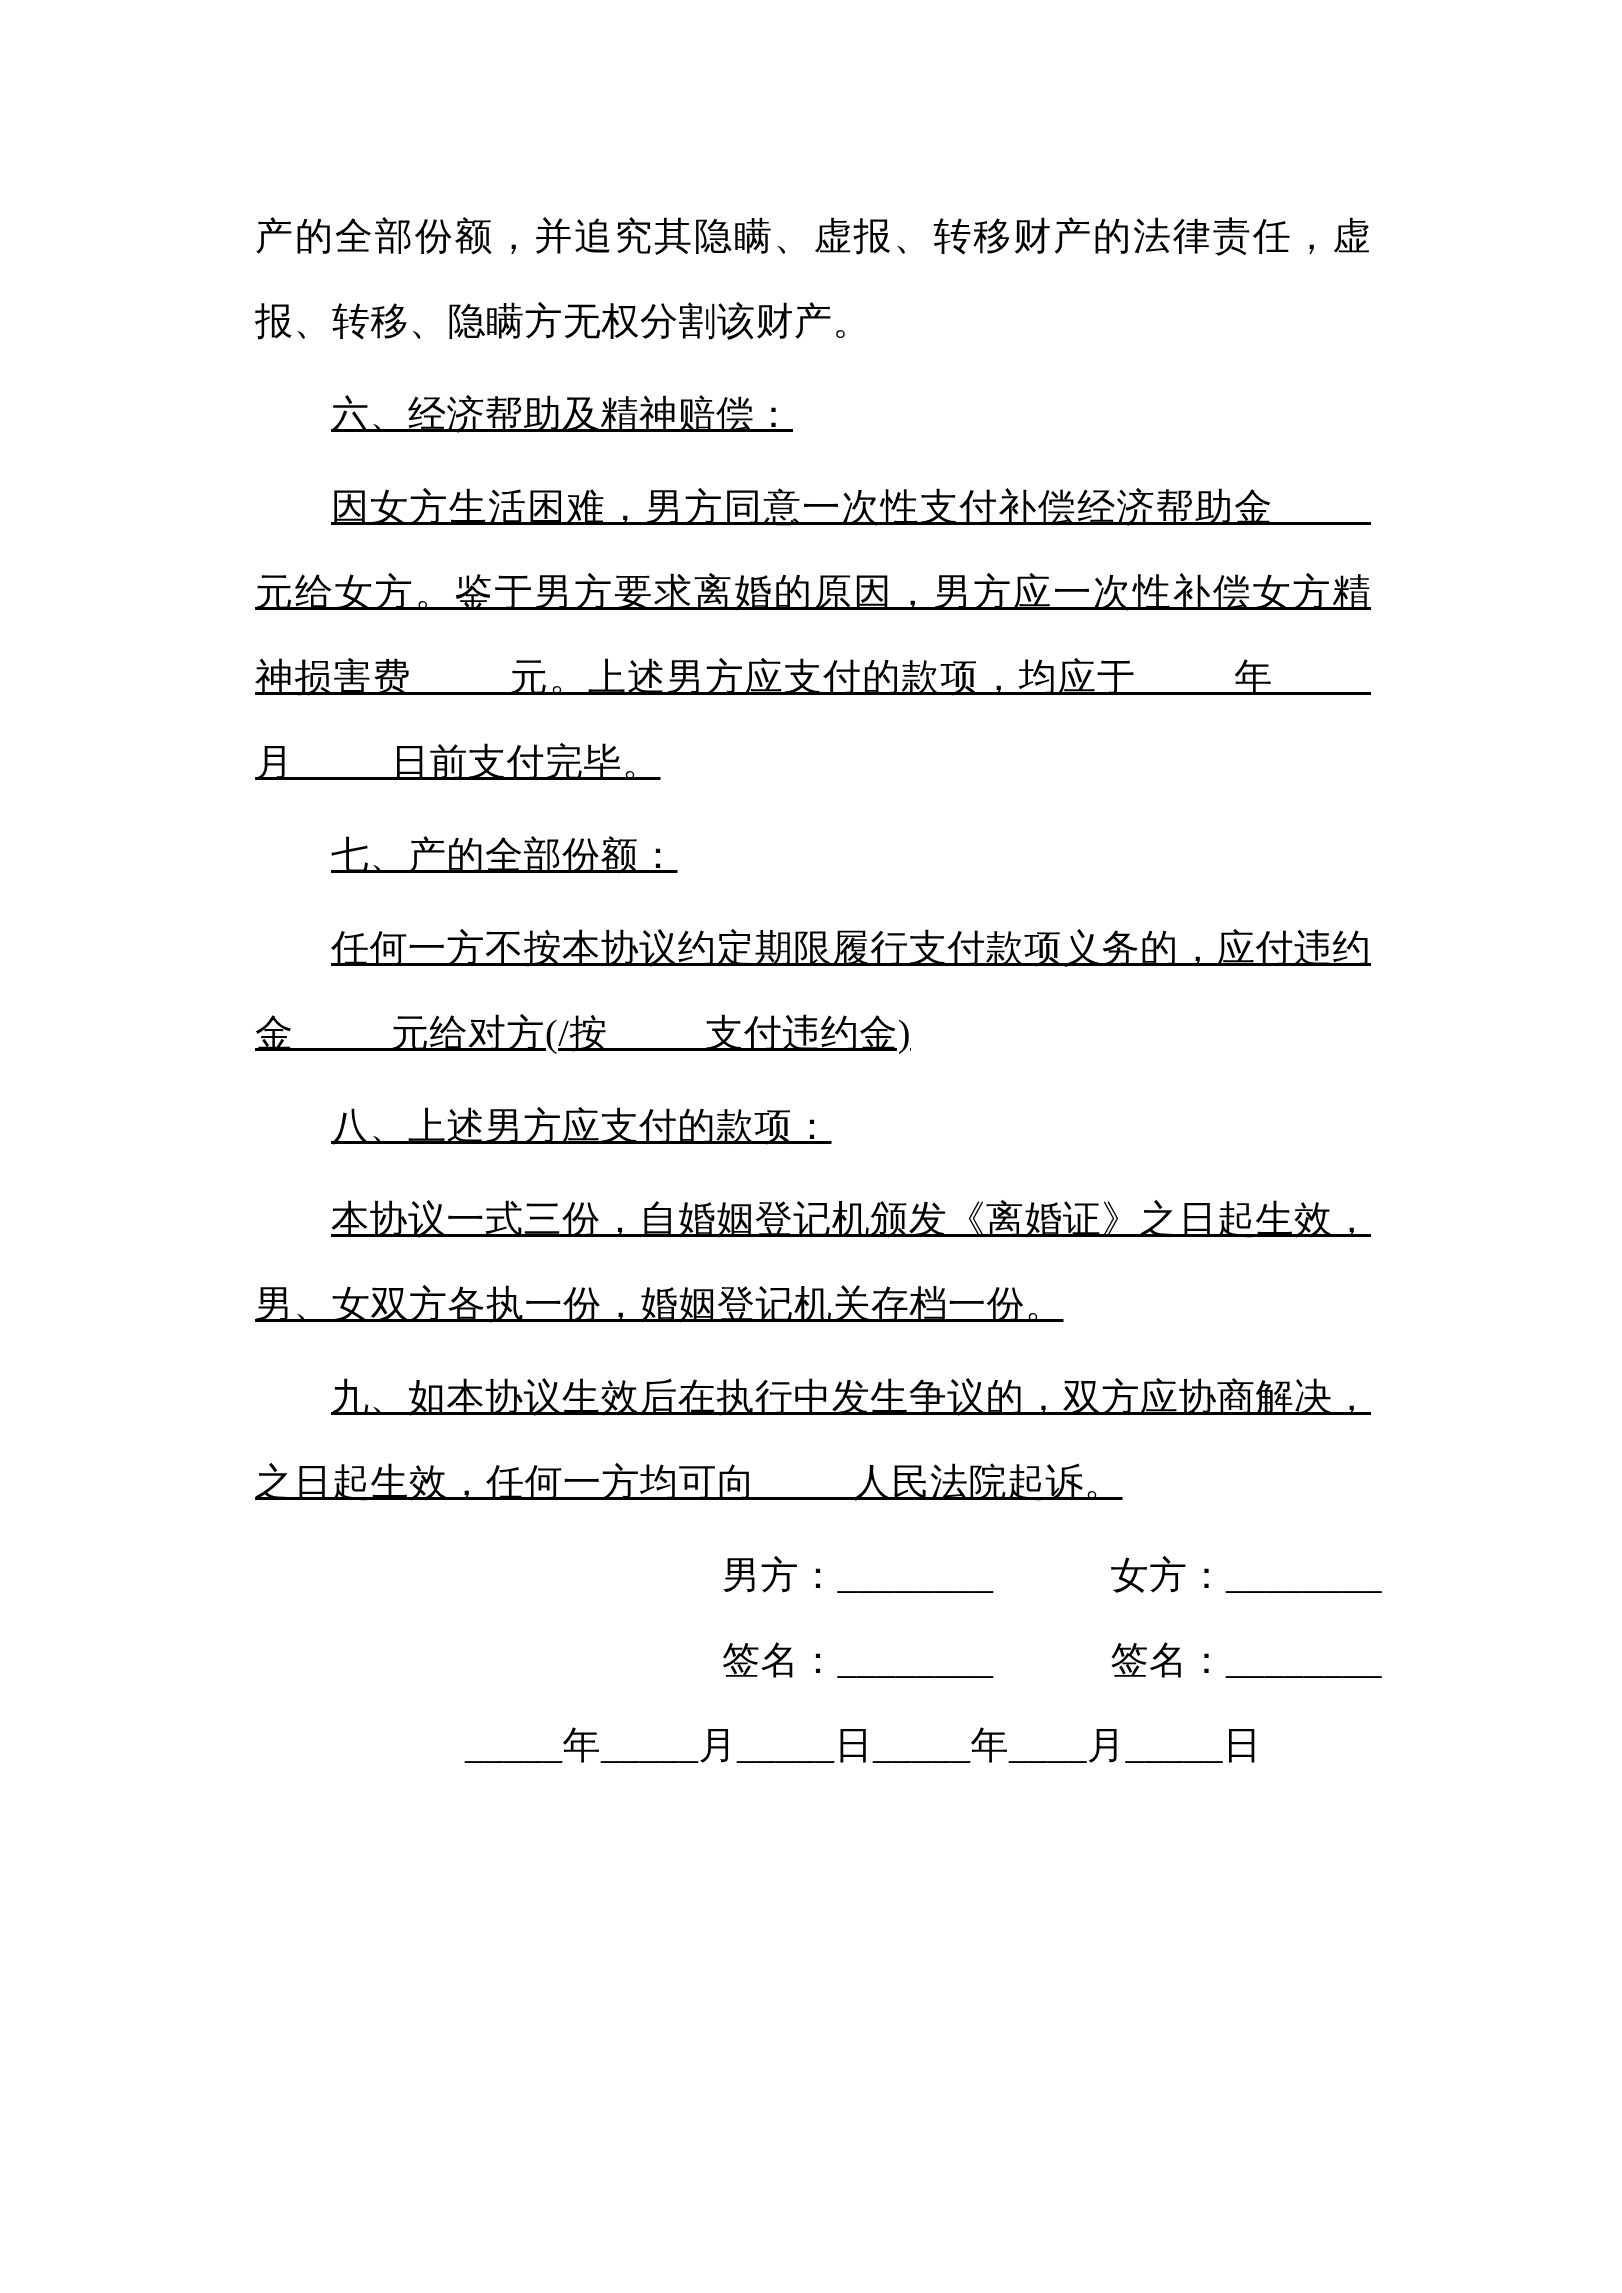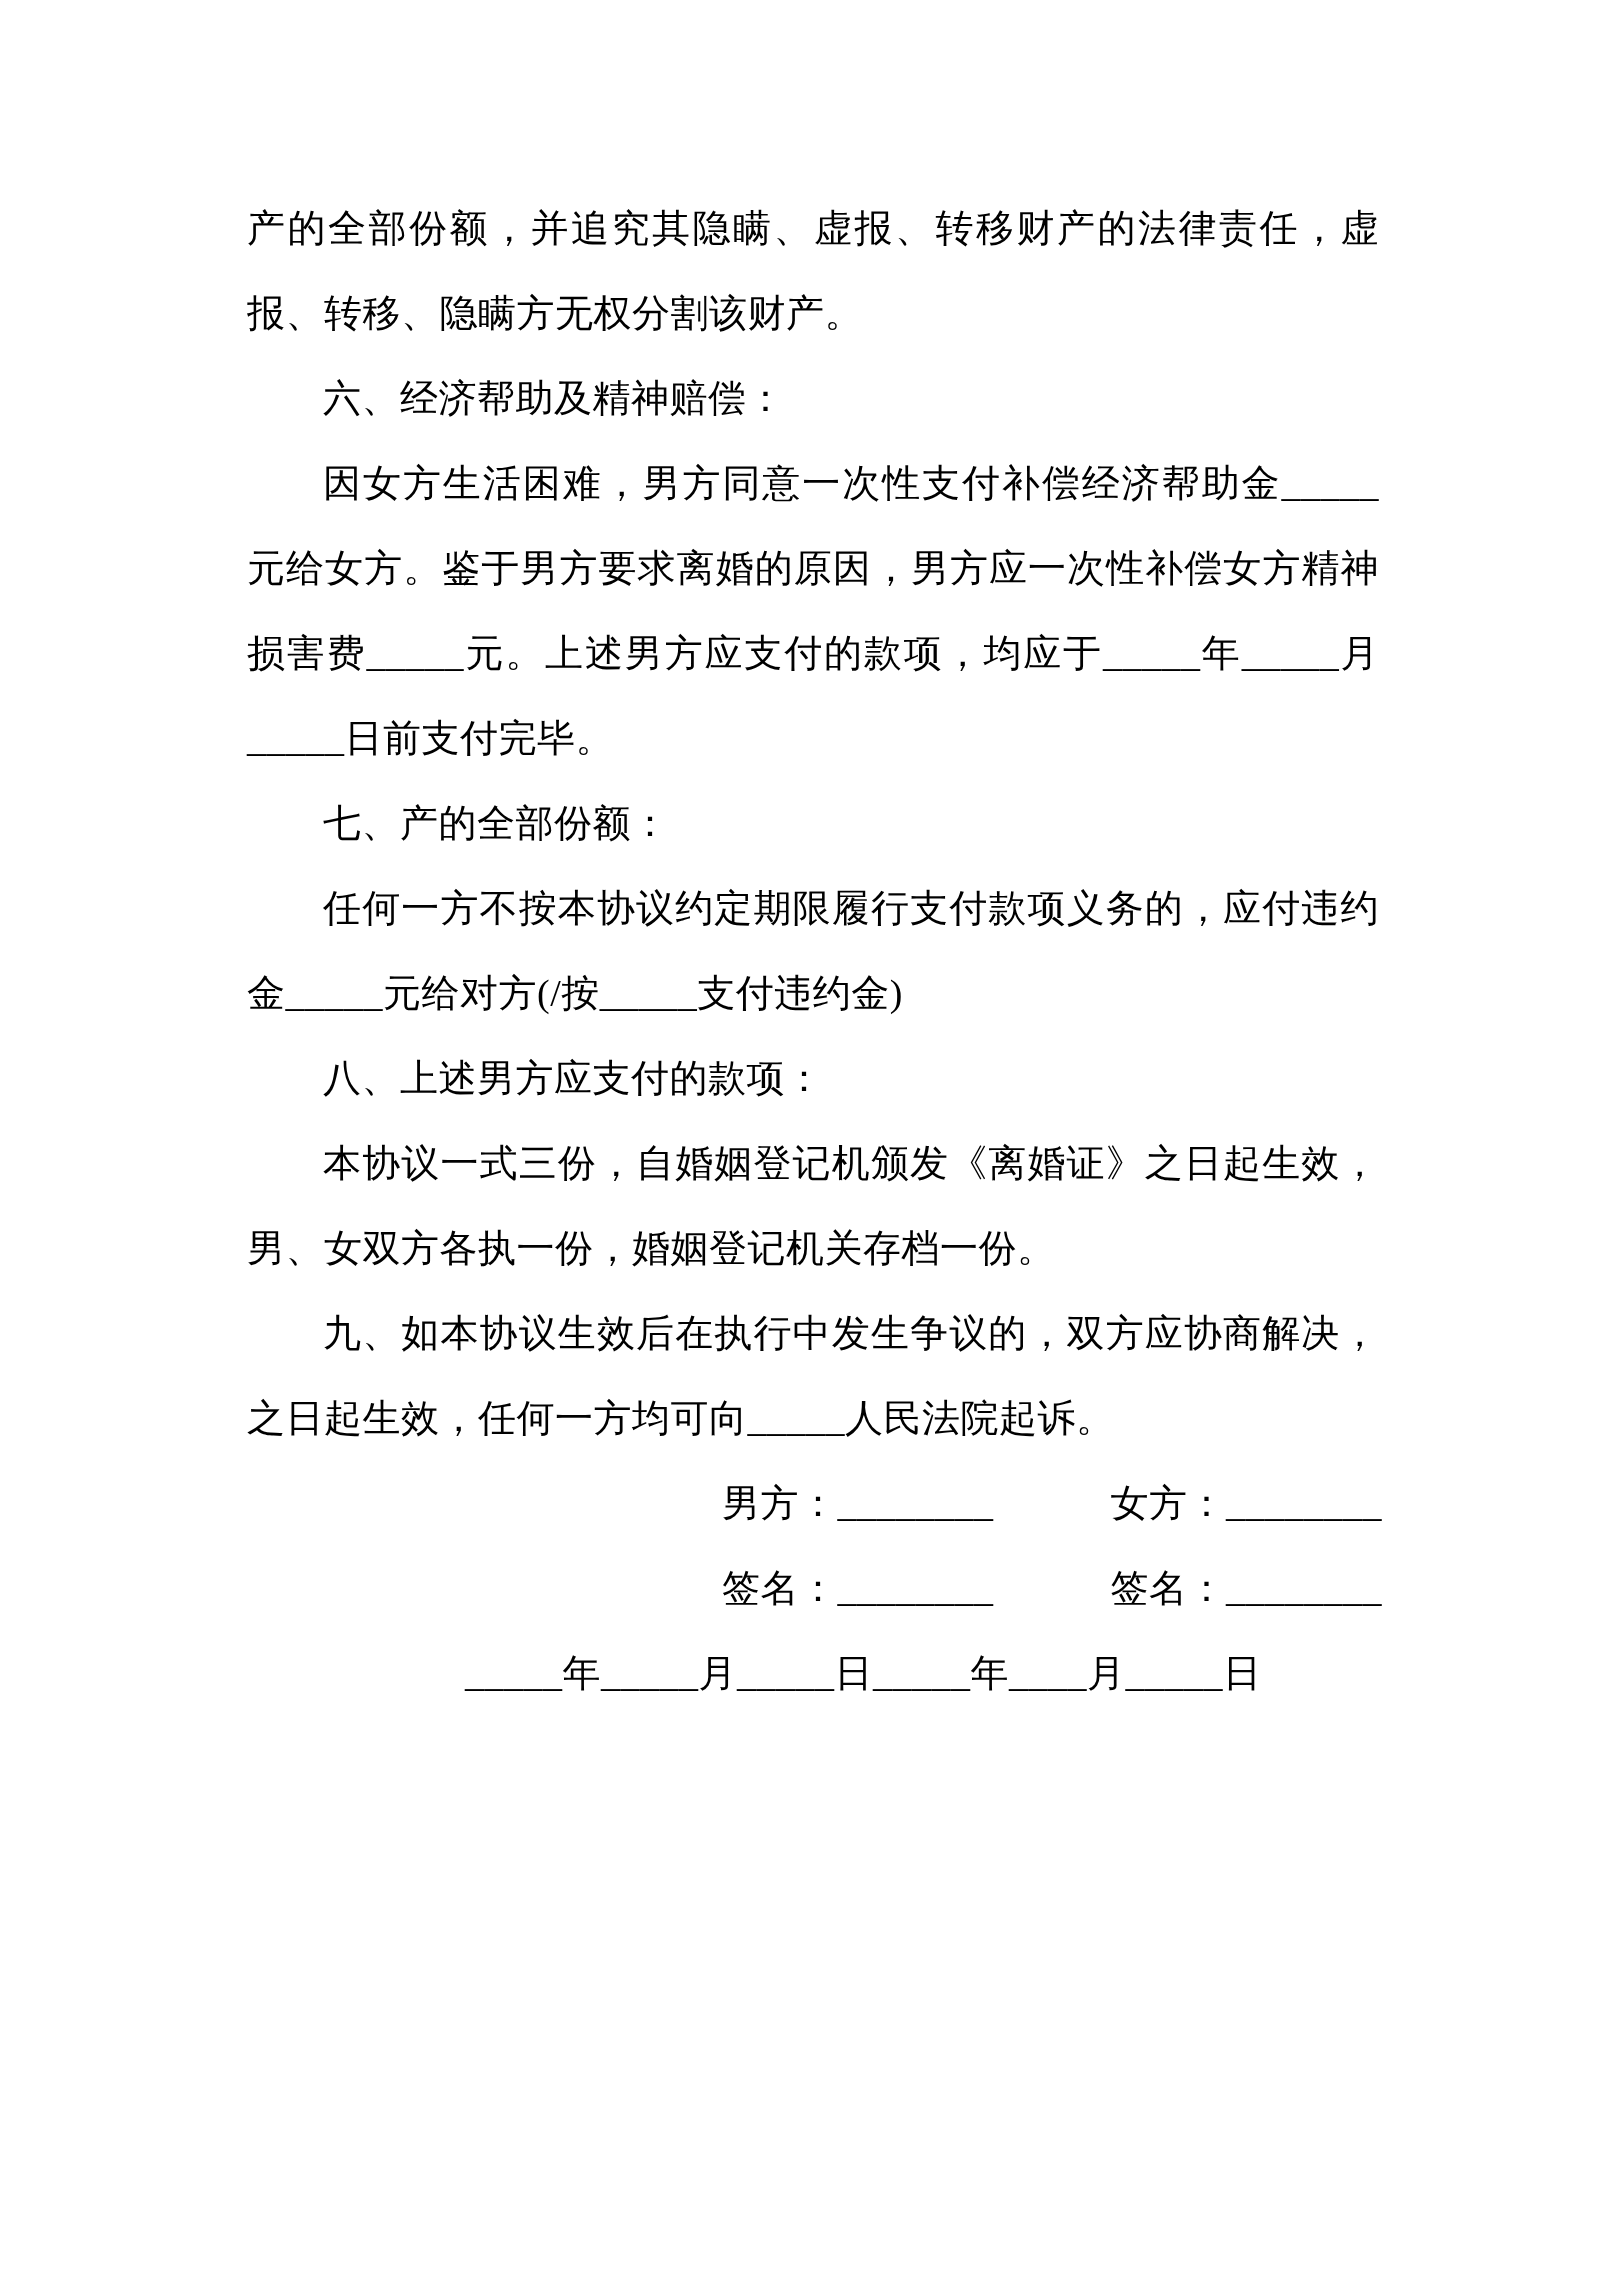--- a/index.html
+++ b/index.html
@@ -23,24 +23,25 @@
     overflow: hidden;
   }
   .doc {
     font-size: 38px;
     line-height: 85px;
     text-align: justify;
     text-justify: inter-ideograph;
     letter-spacing: 0.5px;
   }
   .doc p {
-    margin: 0;
+    margin: 8px;
   }
   .doc p.indent {
     text-indent: 2em;
+    text-decoration: underline;
   }
   .sig-row {
     display: flex;
     align-items: baseline;
     white-space: nowrap;
     text-align: left;
     line-height: 85px;
   }
   .sig-row.party {
     padding-left: 475px;

